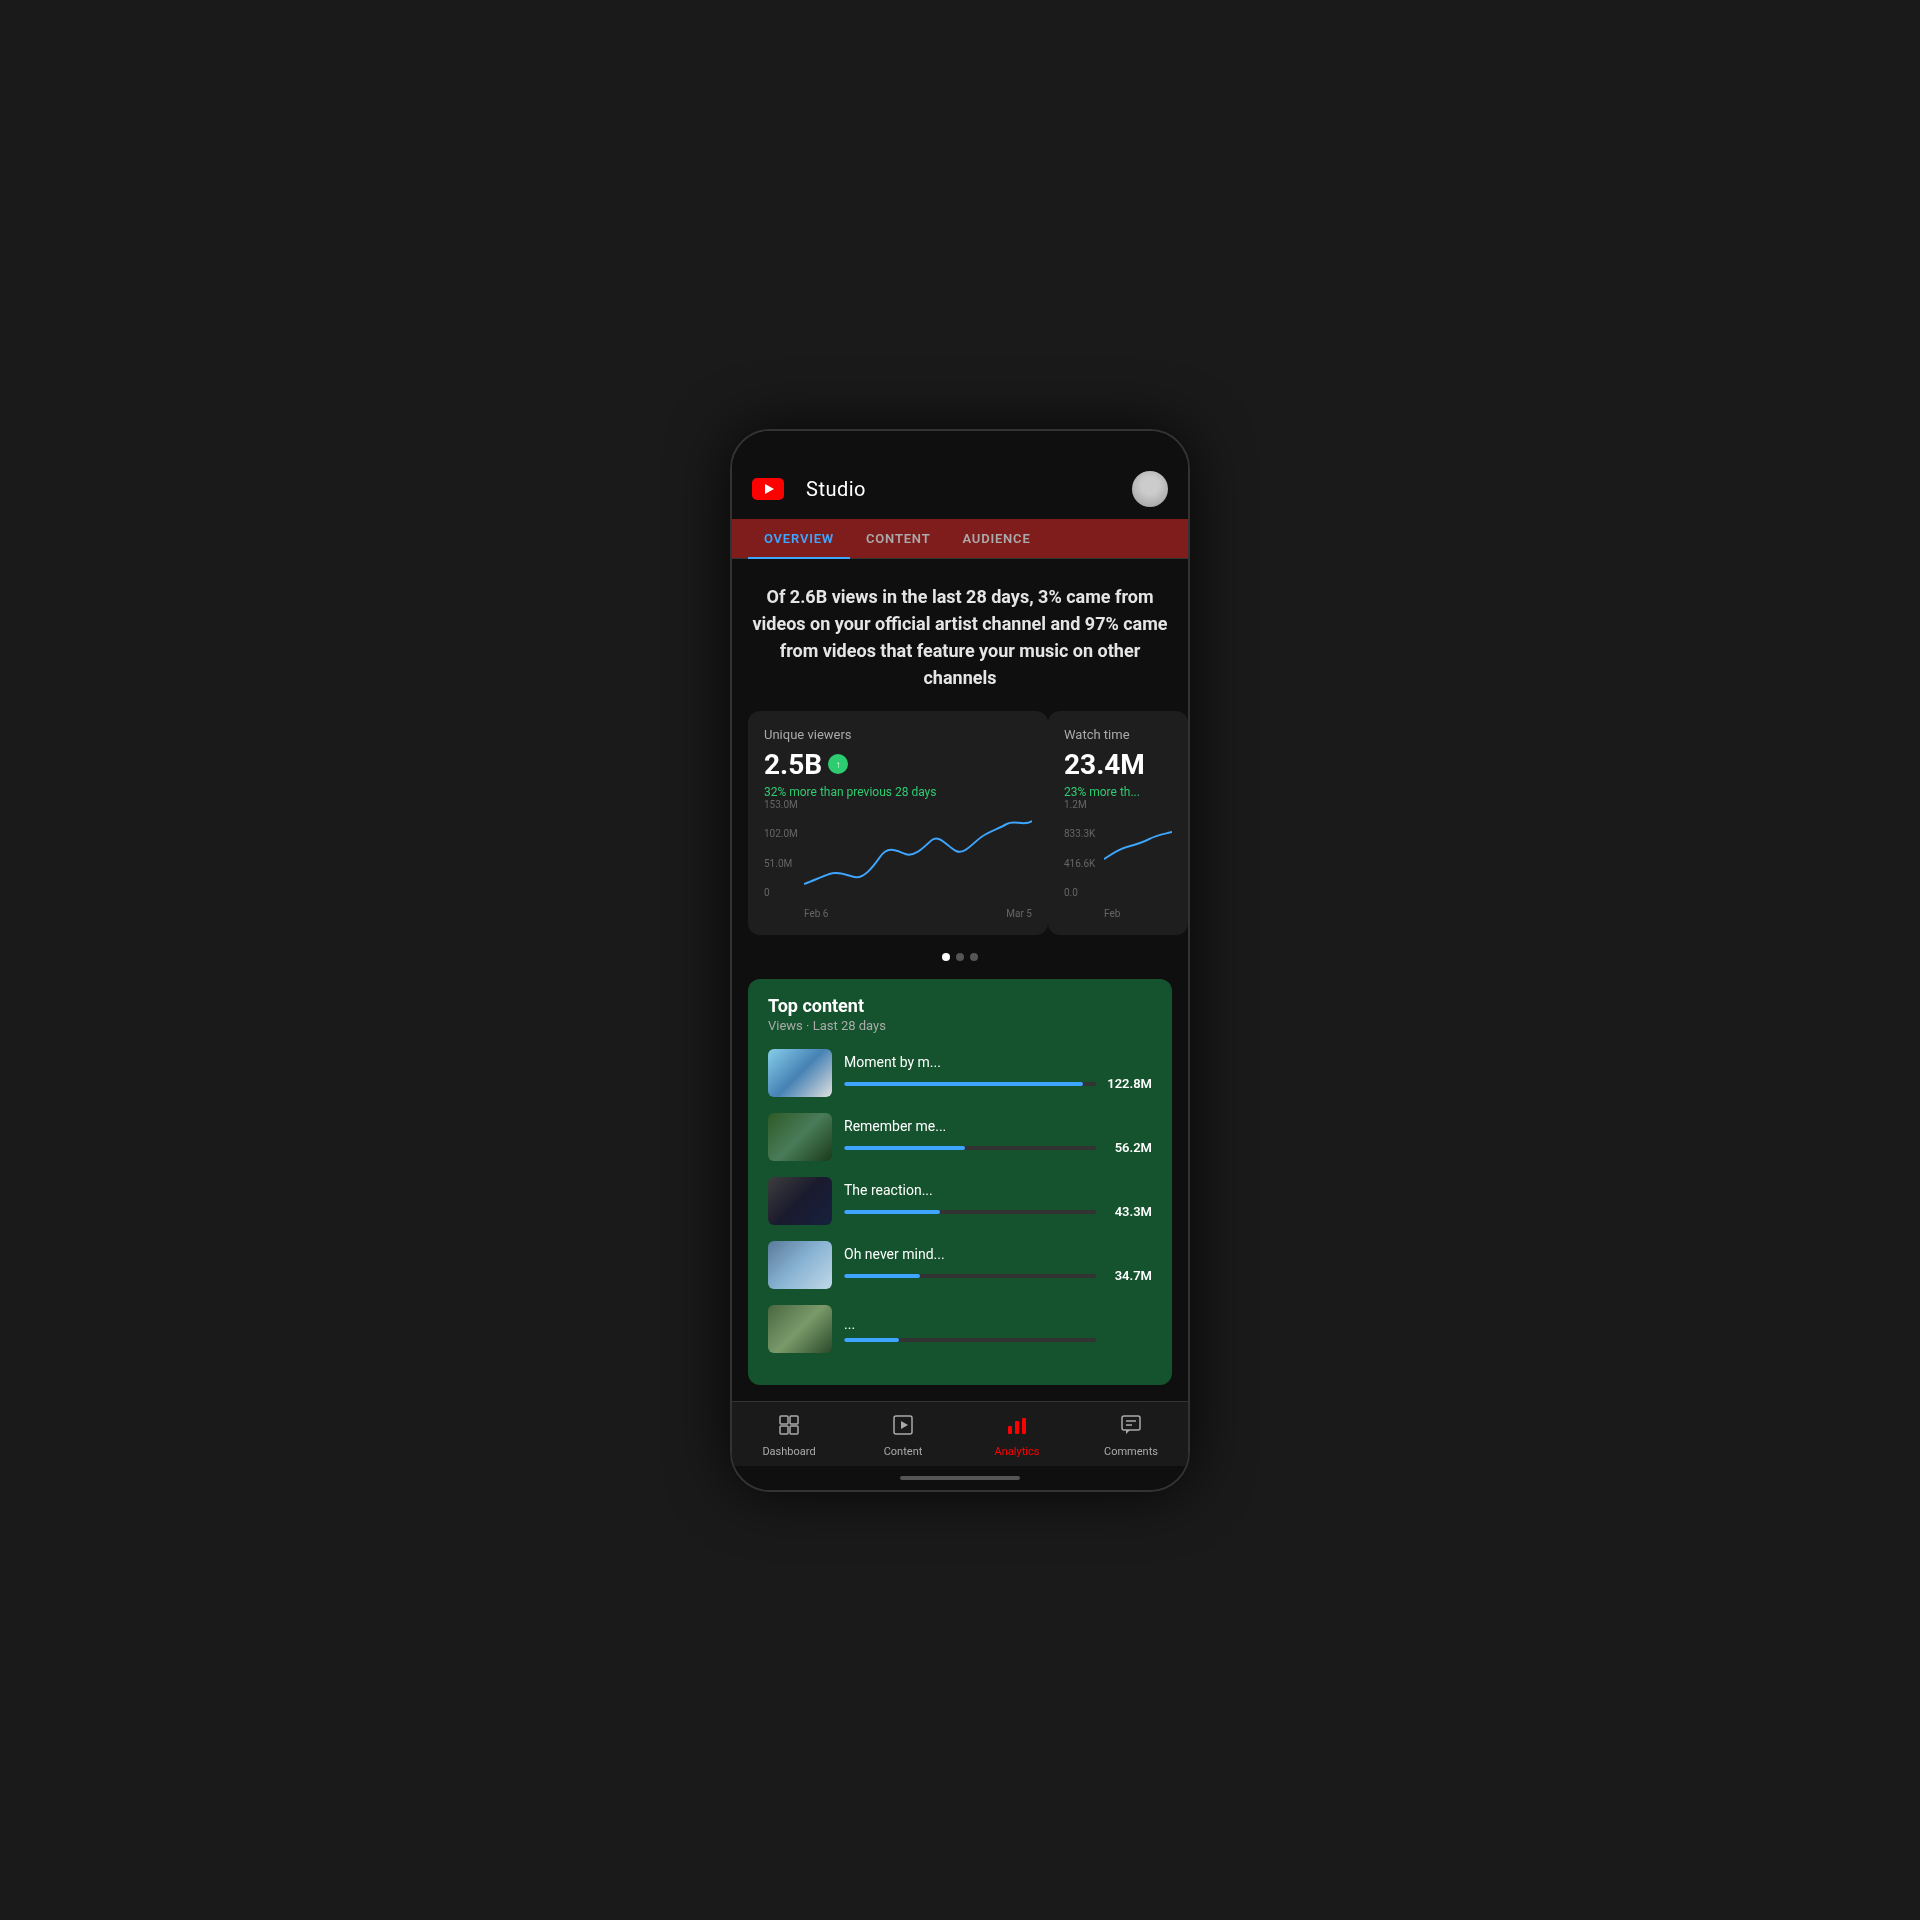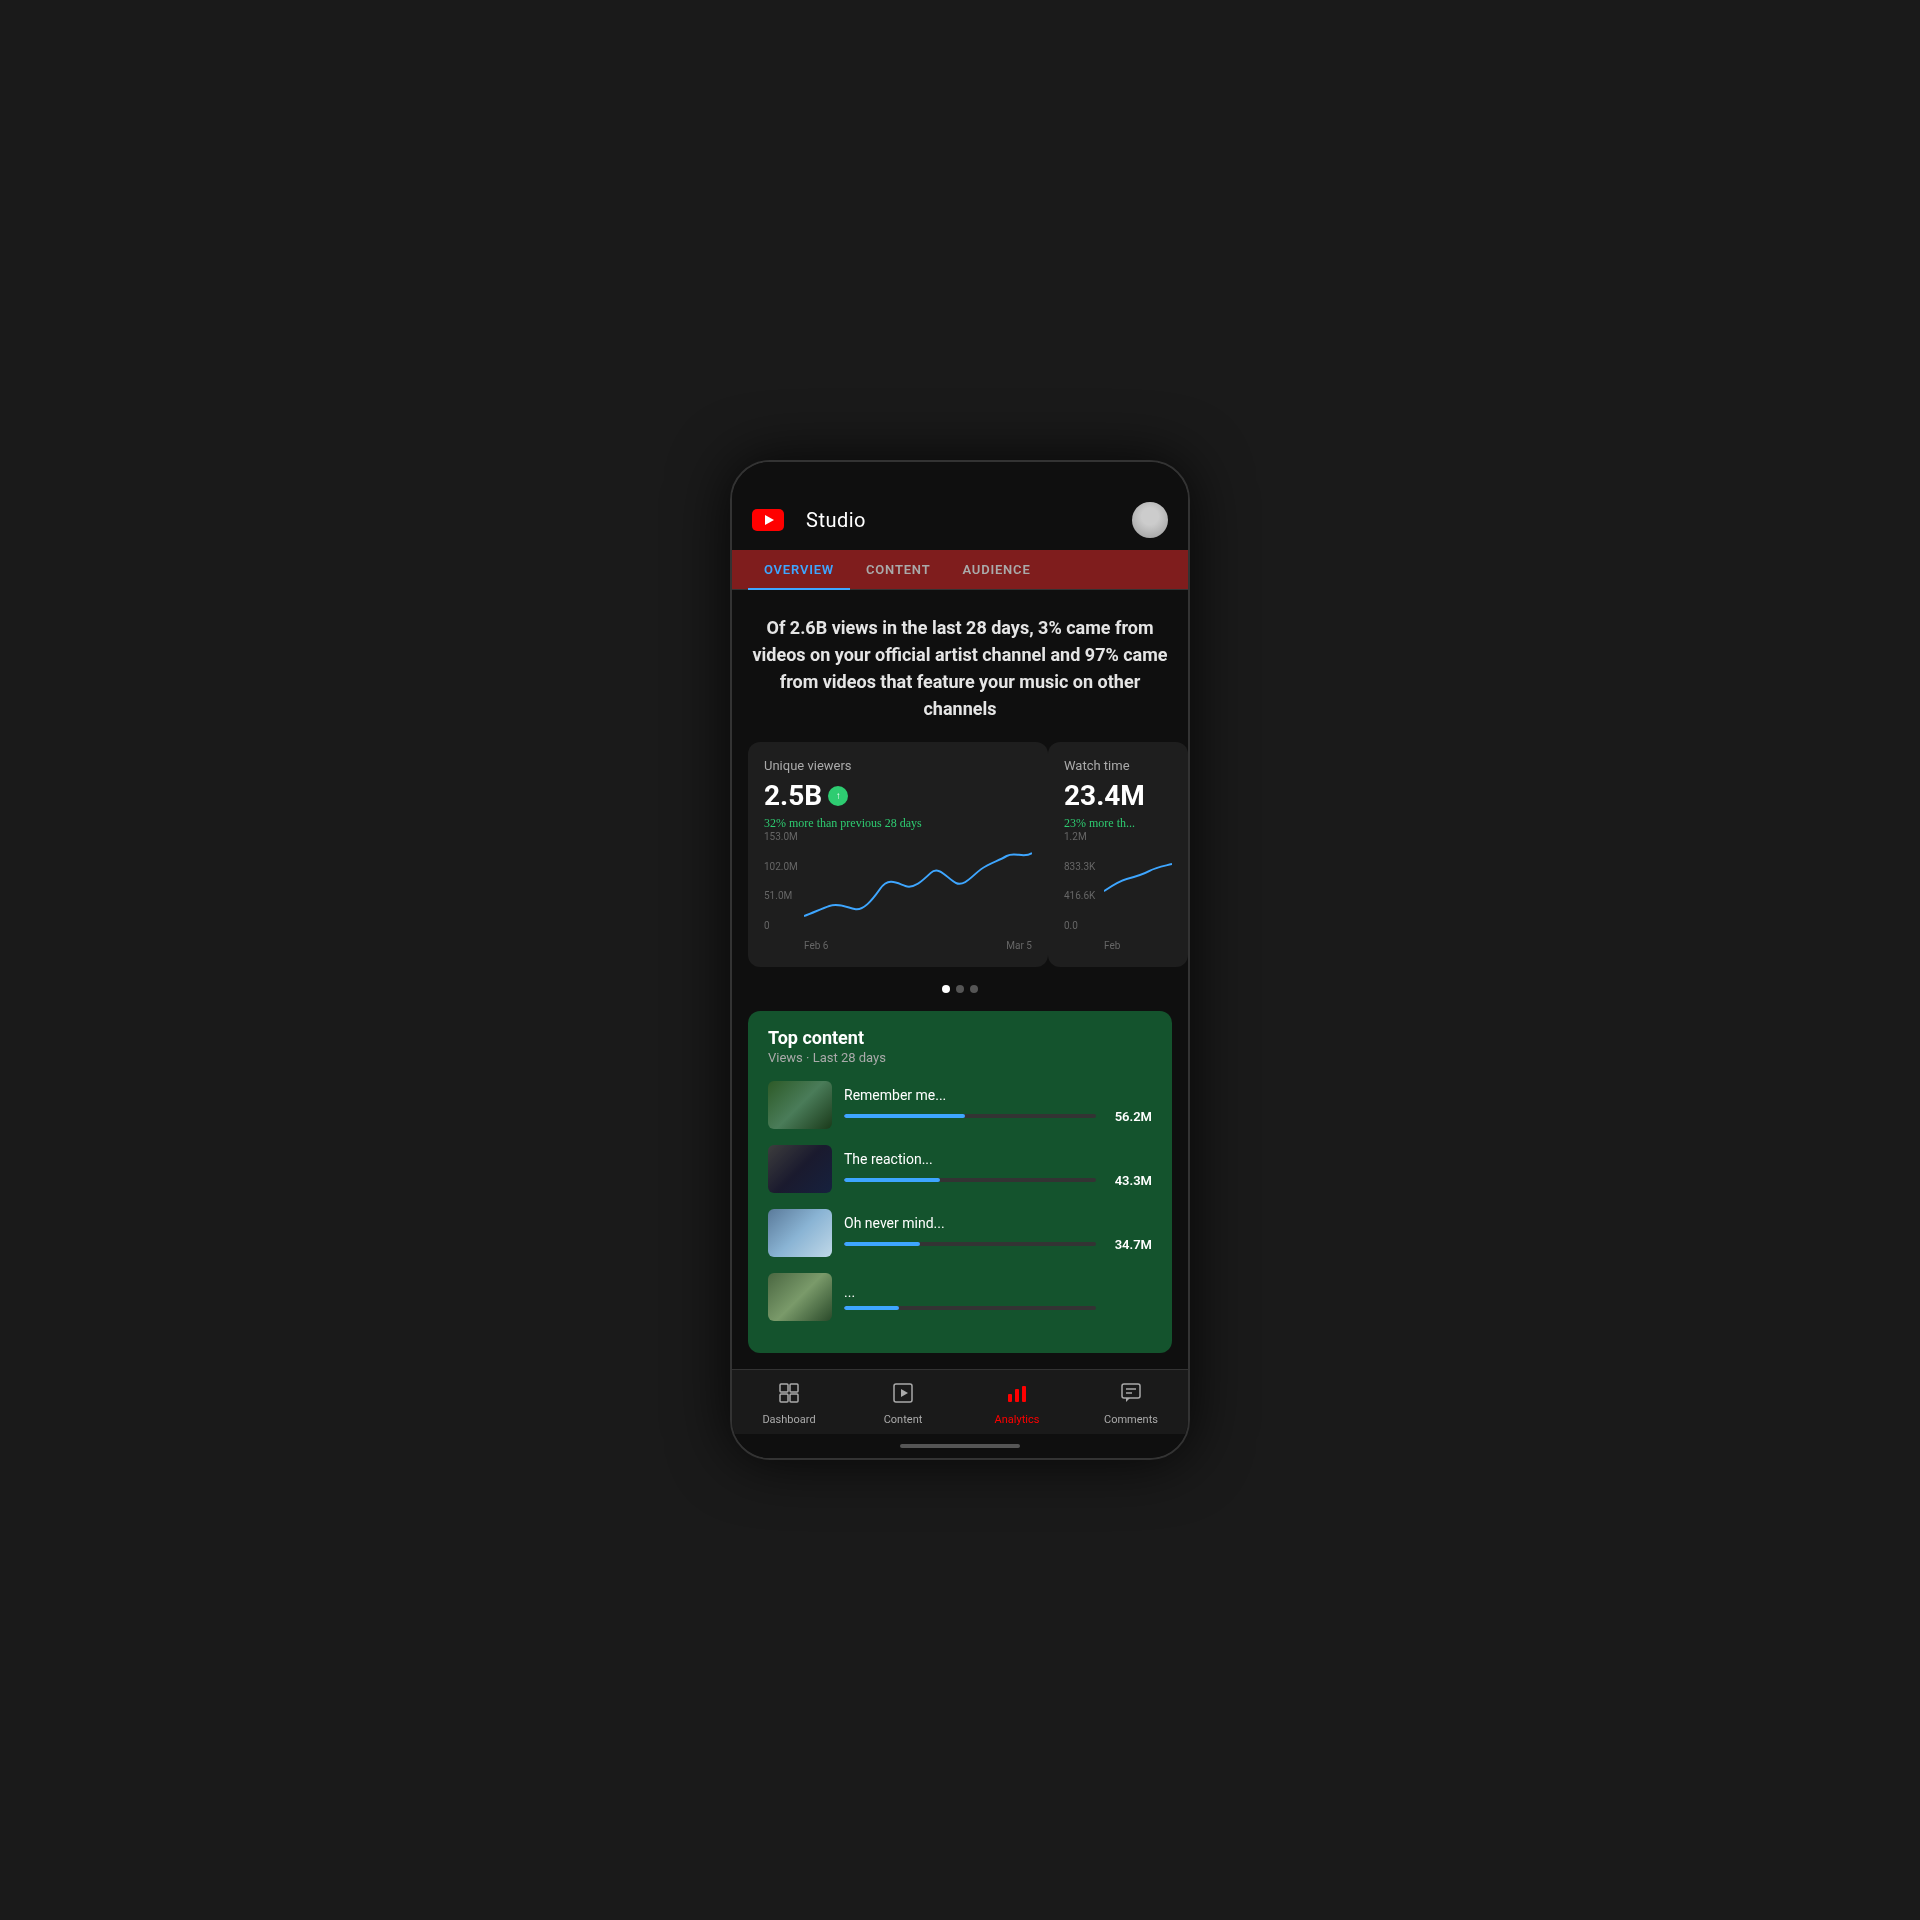--- a/index.html
+++ b/index.html
@@ -142,21 +142,20 @@
       border-radius: 50%;
       display: flex;
       align-items: center;
       justify-content: center;
       font-size: 10px;
       color: #fff;
     }
     .metric-change {
       color: #2ecc71;
       font-size: 12px;
-      font-family: Liberation Serif, serif;
     }
     .chart-area {
       position: relative;
       height: 120px;
     }
     .chart-labels-y {
       position: absolute;
       left: 0;
       top: 0;
       bottom: 20px;
@@ -407,20 +406,32 @@
       <div class="dot"></div>
       <div class="dot"></div>
     </div>
 
     <div class="section-spacer"></div>
 
     <div class="top-content-section">
       <div class="top-content-title">Top content</div>
       <div class="top-content-subtitle">Views · Last 28 days</div>
 
+      <div class="content-item">
+        <div class="content-thumb thumb-1"></div>
+        <div class="content-info">
+          <div class="content-title">Moment by m...</div>
+          <div class="content-bar-row">
+            <div class="content-bar-bg">
+              <div class="content-bar-fill" style="width:95%"></div>
+            </div>
+            <span class="content-views">122.8M</span>
+          </div>
+        </div>
+      </div>
 
       <div class="content-item">
         <div class="content-thumb thumb-2"></div>
         <div class="content-info">
           <div class="content-title">Remember me...</div>
           <div class="content-bar-row">
             <div class="content-bar-bg">
               <div class="content-bar-fill" style="width:48%"></div>
             </div>
             <span class="content-views">56.2M</span>

